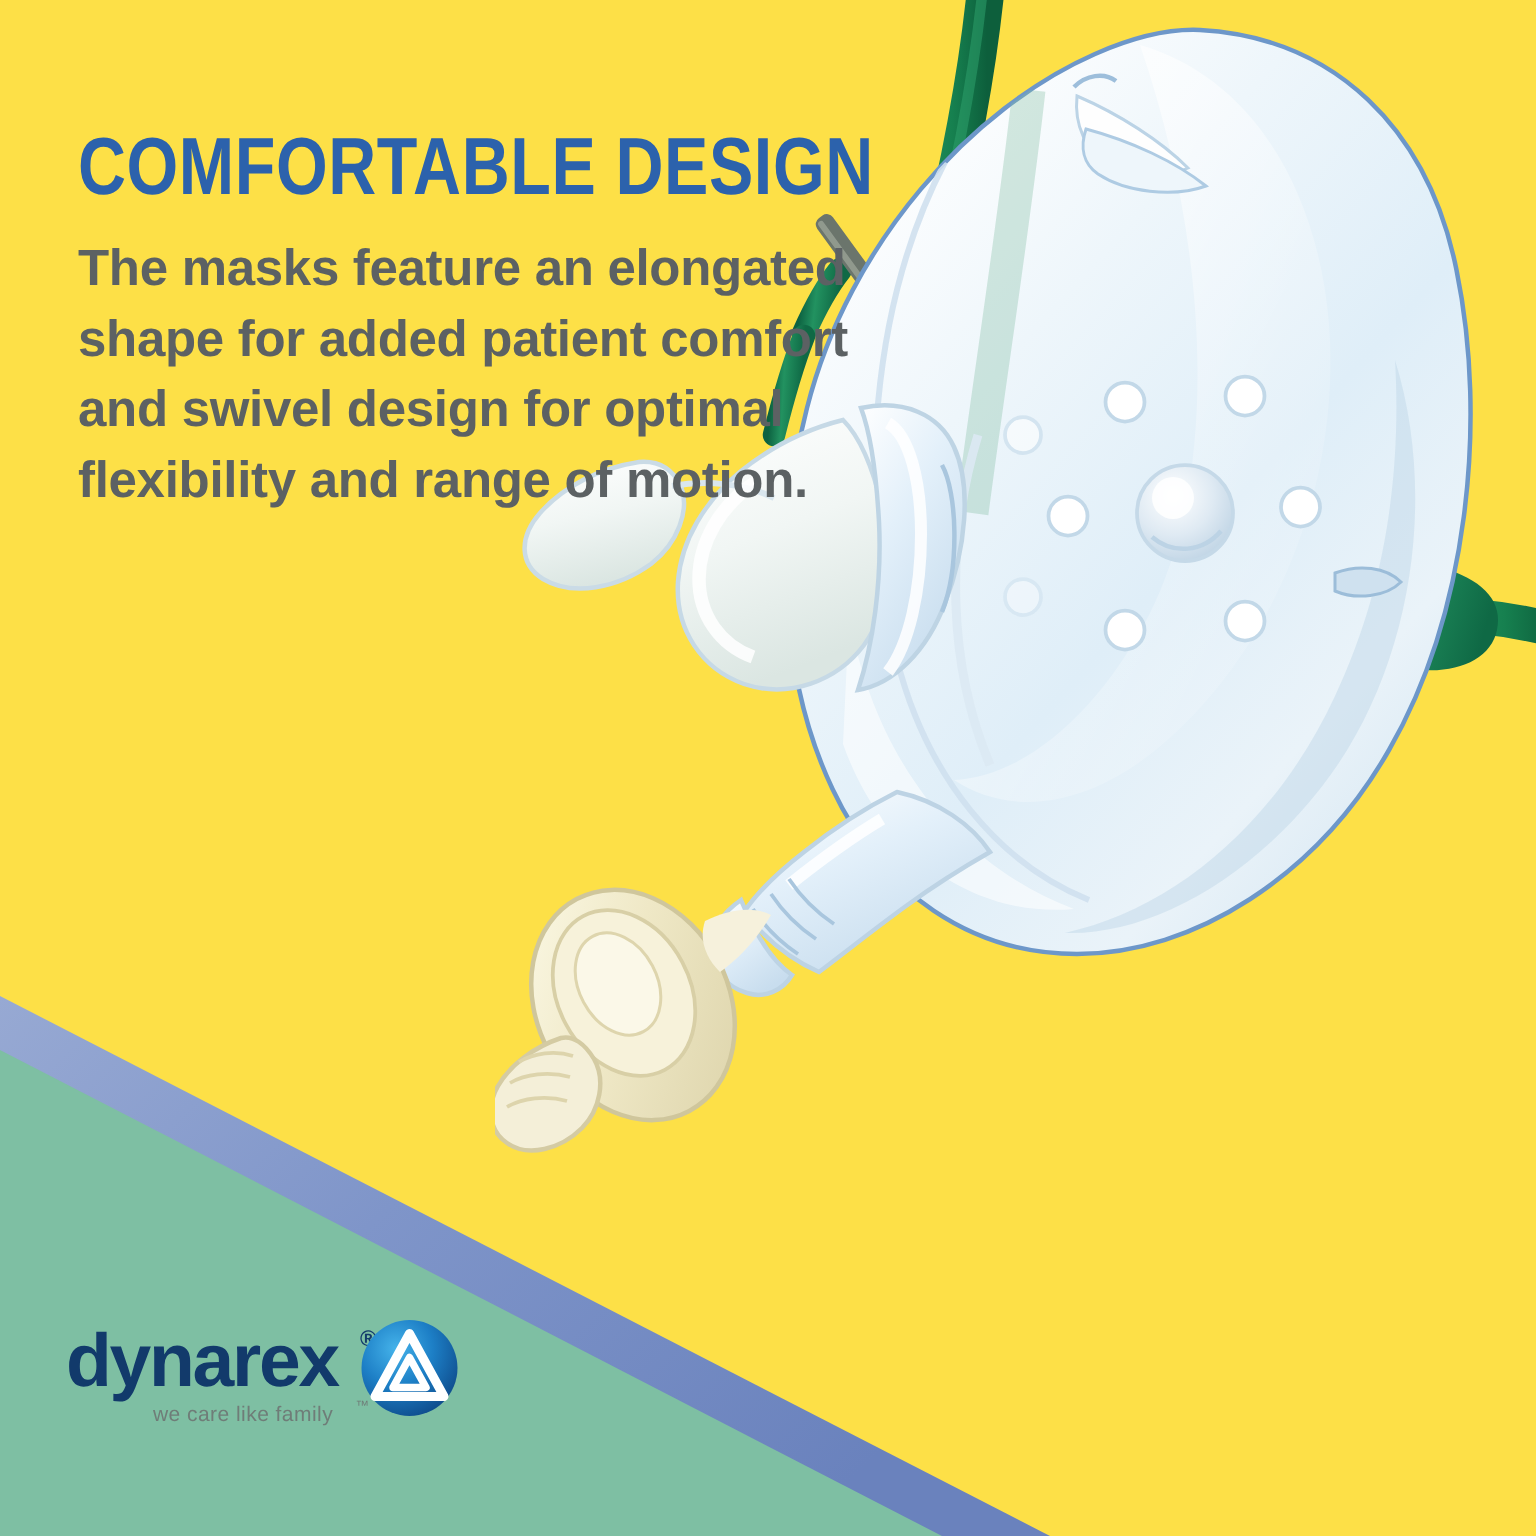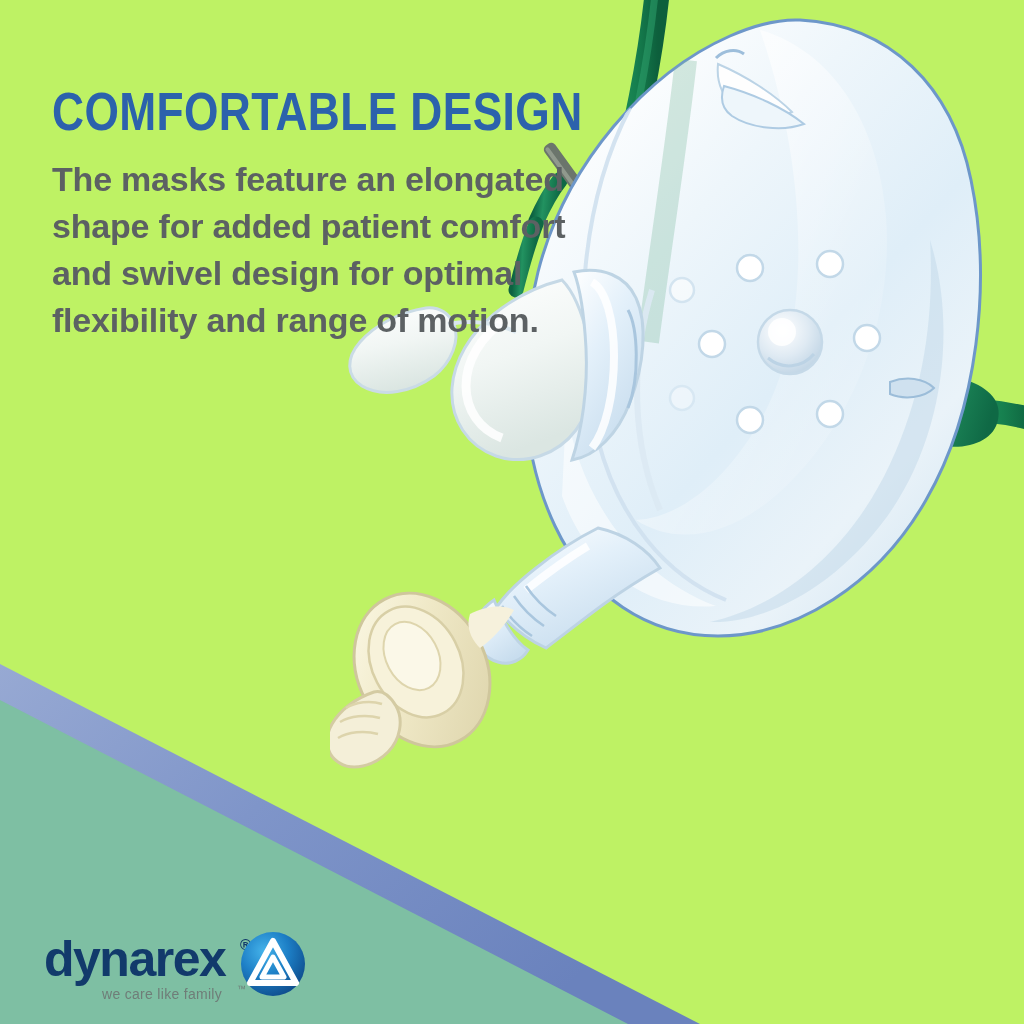--- a/index.html
+++ b/index.html
@@ -1,21 +1,21 @@
 <!DOCTYPE html>
 <html><head>
 <meta charset="utf-8">
 <style>
   html,body{margin:0;padding:0;}
   body{
     width:1024px;height:1024px;overflow:hidden;
     font-family:"Liberation Sans", sans-serif;
     background:#f2f7f7;
   }
-  #stage{position:relative;width:1024px;height:1024px;overflow:hidden;background:#bef264;}
+  #stage{position:relative;width:1024px;height:1024px;overflow:hidden;background:#fde047;}
 
   
   .copy-block{position:absolute;left:52px;top:82px;width:600px;}
   .headline{
     font-family:"Liberation Sans Narrow","Liberation Sans",sans-serif;
     font-weight:700;
     font-size:54px;
     line-height:58px;
     letter-spacing:.5px;
     color:#2c62ac;
@@ -32,21 +32,21 @@
     margin:0;
     letter-spacing:-.2px;
     max-width:580px;
   }
 
   
   .band{position:absolute;left:0;top:0;width:1024px;height:1024px;pointer-events:none;}
   .band svg{display:block;width:1024px;height:1024px;}
 
   
-  .logo{position:absolute;left:44px;top:932px;width:280px;height:86px;}
+  .logo{position:absolute;left:44px;top:880px;width:280px;height:86px;}
   .logo-word{
     position:absolute;left:0;top:0;
     font-size:50px;font-weight:700;letter-spacing:-1.5px;
     color:#123a6b;line-height:54px;
   }
   .logo-reg{
     position:absolute;left:196px;top:4px;
     font-size:15px;color:#123a6b;font-weight:700;
   }
   .logo-tag{

